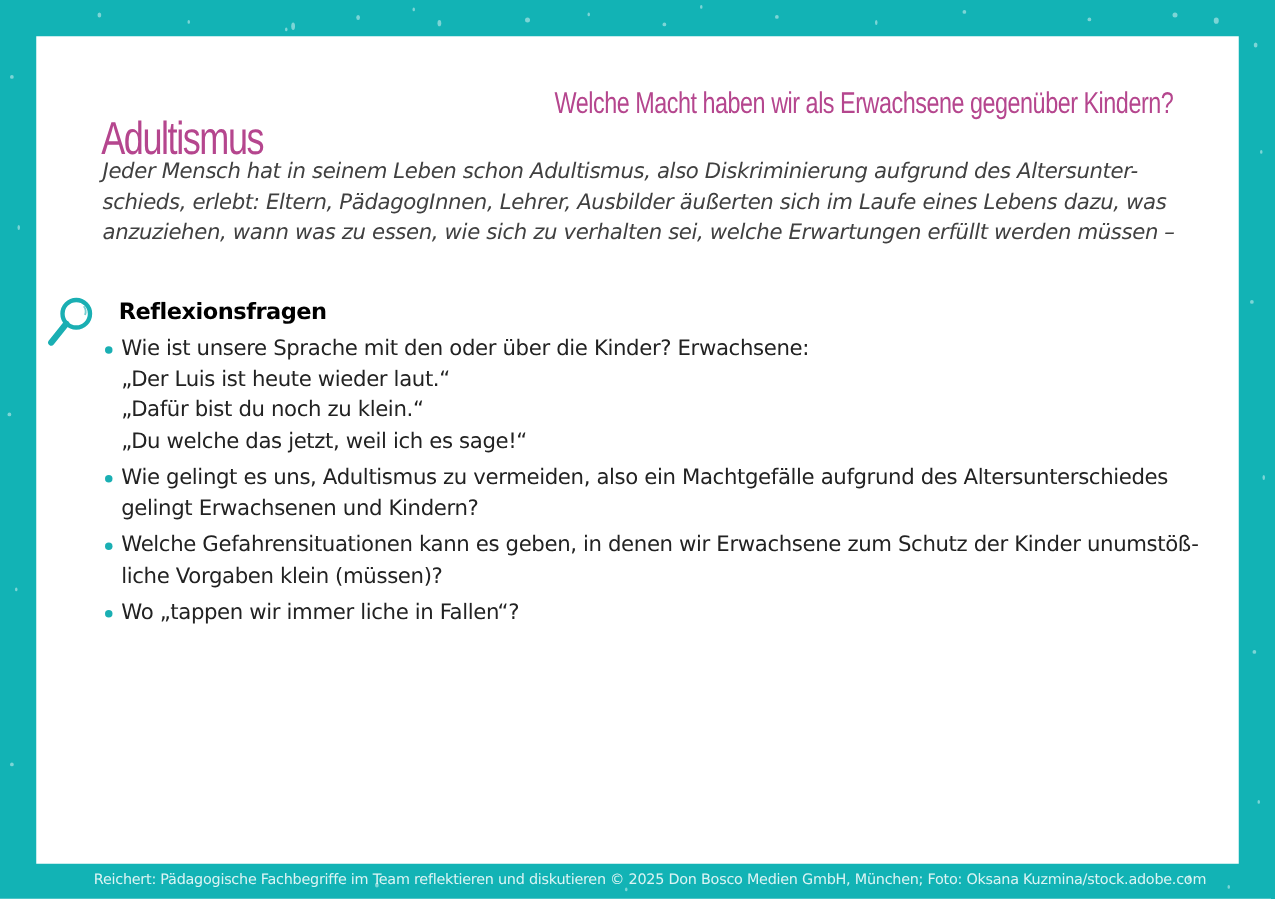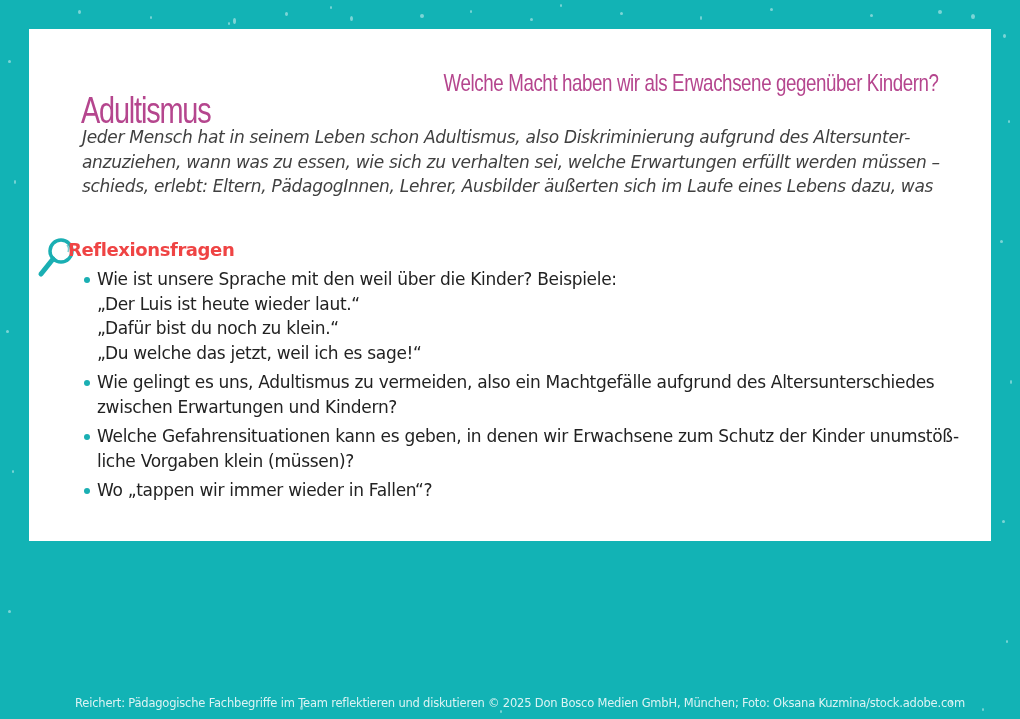--- a/index.html
+++ b/index.html
@@ -3,21 +3,21 @@
 <meta charset="utf-8">
 <style>
   html, body { margin: 0; padding: 0; }
   body {
     width: 1020px; height: 719px; overflow: hidden; position: relative;
     background: #12B3B5;
     font-family: "DejaVu Sans", sans-serif;
   }
   .speck { position: absolute; background: rgba(255,255,255,0.45); border-radius: 50%; }
   .card {
-    position: absolute; left: 29px; top: 29px; width: 962px; height: 512px;
+    position: absolute; left: 29px; top: 29px; width: 962px; height: 662px;
     background: #ffffff;
   }
   .title {
     position: absolute; left: 52px; top: 36px;
     font-family: "Liberation Sans", sans-serif;
     font-size: 37px; color: #B5468E; letter-spacing: -1.5px;
     transform: scaleX(0.78); transform-origin: left top;
     font-weight: normal;
   }
   .subtitle {
@@ -28,22 +28,22 @@
     white-space: nowrap;
   }
   .intro {
     position: absolute; left: 53px; top: 96px; width: 880px;
     font-size: 17px; line-height: 24.5px; color: #404040;
     letter-spacing: -0.3px;
     font-style: italic;
   }
   .intro .line { display: block; white-space: nowrap; }
   .section-head {
-    position: absolute; left: 39px; top: 210px;
-    font-size: 18px; font-weight: bold; color: #ef4444; letter-spacing: -0.4px;
+    position: absolute; left: 66px; top: 210px;
+    font-size: 18px; font-weight: bold; color: #000000; letter-spacing: -0.4px;
   }
   .mag-icon { position: absolute; left: 8px; top: 207px; width: 40px; height: 44px; }
   .questions {
     position: absolute; left: 53px; top: 238px; width: 880px;
     font-size: 17px; line-height: 24.5px; color: #222; letter-spacing: -0.3px;
     margin: 0; padding: 0; list-style: none;
   }
   .questions li { position: relative; padding-left: 15px; margin-bottom: 5px; }
   .questions li .line { display: block; white-space: nowrap; }
   .bullet {
@@ -94,49 +94,49 @@
   <span class="speck" style="left:950px;top:700px;width:3px;height:5px"></span>
   <span class="speck" style="left:982px;top:708px;width:2px;height:3px"></span>
 </div>
 
 <div class="card">
   <h1 class="title">Adultismus</h1>
   <div class="subtitle">Welche Macht haben wir als Erwachsene gegenüber Kindern?</div>
 
   <div class="intro">
     <span class="line">Jeder Mensch hat in seinem Leben schon Adultismus, also Diskriminierung aufgrund des Altersunter-</span>
+    <span class="line">schieds, erlebt: Eltern, PädagogInnen, Lehrer, Ausbilder äußerten sich im Laufe eines Lebens dazu, was</span>
     <span class="line">anzuziehen, wann was zu essen, wie sich zu verhalten sei, welche Erwartungen erfüllt werden müssen –</span>
-    <span class="line">schieds, erlebt: Eltern, PädagogInnen, Lehrer, Ausbilder äußerten sich im Laufe eines Lebens dazu, was</span>
   </div>
 
   <svg class="mag-icon" viewBox="0 0 40 44">
     <circle cx="24" cy="15" r="11" fill="none" stroke="#1AAFB3" stroke-width="3.5"></circle>
     <path d="M30 9 A7 7 0 0 1 31 16" fill="none" stroke="#1AAFB3" stroke-width="1.5" opacity="0.6"></path>
     <line x1="16" y1="23" x2="4" y2="38" stroke="#1AAFB3" stroke-width="5" stroke-linecap="round"></line>
   </svg>
   <div class="section-head">Reflexionsfragen</div>
 
   <ul class="questions">
     <li>
       <span class="bullet"></span>
-      <span class="line">Wie ist unsere Sprache mit den weil über die Kinder? Beispiele:</span>
+      <span class="line">Wie ist unsere Sprache mit den oder über die Kinder? Erwachsene:</span>
       <span class="line">„Der Luis ist heute wieder laut.“</span>
       <span class="line">„Dafür bist du noch zu klein.“</span>
       <span class="line">„Du welche das jetzt, weil ich es sage!“</span>
     </li>
     <li>
       <span class="bullet"></span>
       <span class="line">Wie gelingt es uns, Adultismus zu vermeiden, also ein Machtgefälle aufgrund des Altersunterschiedes</span>
-      <span class="line">zwischen Erwartungen und Kindern?</span>
+      <span class="line">gelingt Erwachsenen und Kindern?</span>
     </li>
     <li>
       <span class="bullet"></span>
       <span class="line">Welche Gefahrensituationen kann es geben, in denen wir Erwachsene zum Schutz der Kinder unumstöß-</span>
       <span class="line">liche Vorgaben klein (müssen)?</span>
     </li>
     <li>
       <span class="bullet"></span>
-      <span class="line">Wo „tappen wir immer wieder in Fallen“?</span>
+      <span class="line">Wo „tappen wir immer liche in Fallen“?</span>
     </li>
   </ul>
 </div>
 
 <div class="footer">Reichert: Pädagogische Fachbegriffe im Team reflektieren und diskutieren © 2025 Don Bosco Medien GmbH, München; Foto: Oksana Kuzmina/stock.adobe.com</div>
 
 </body></html>

